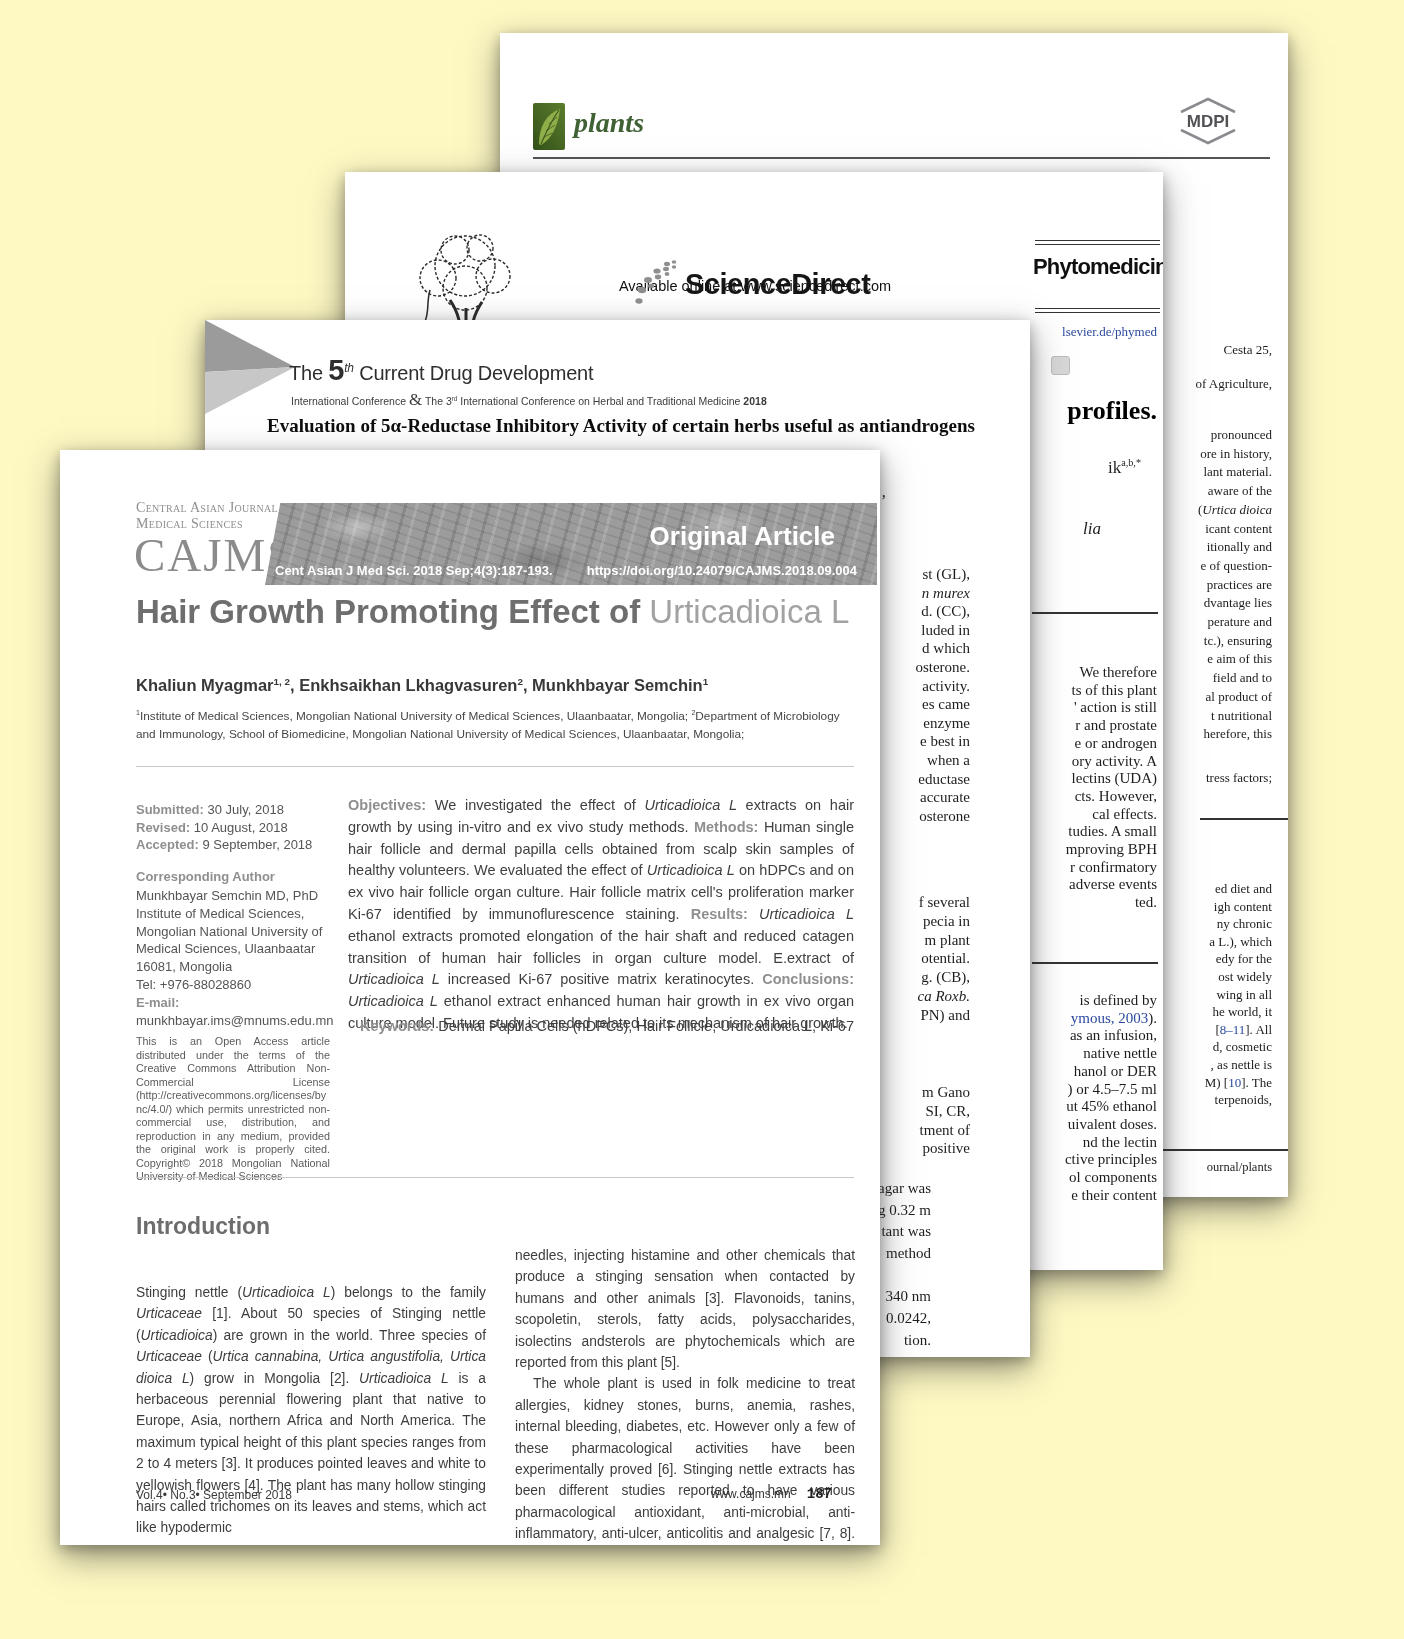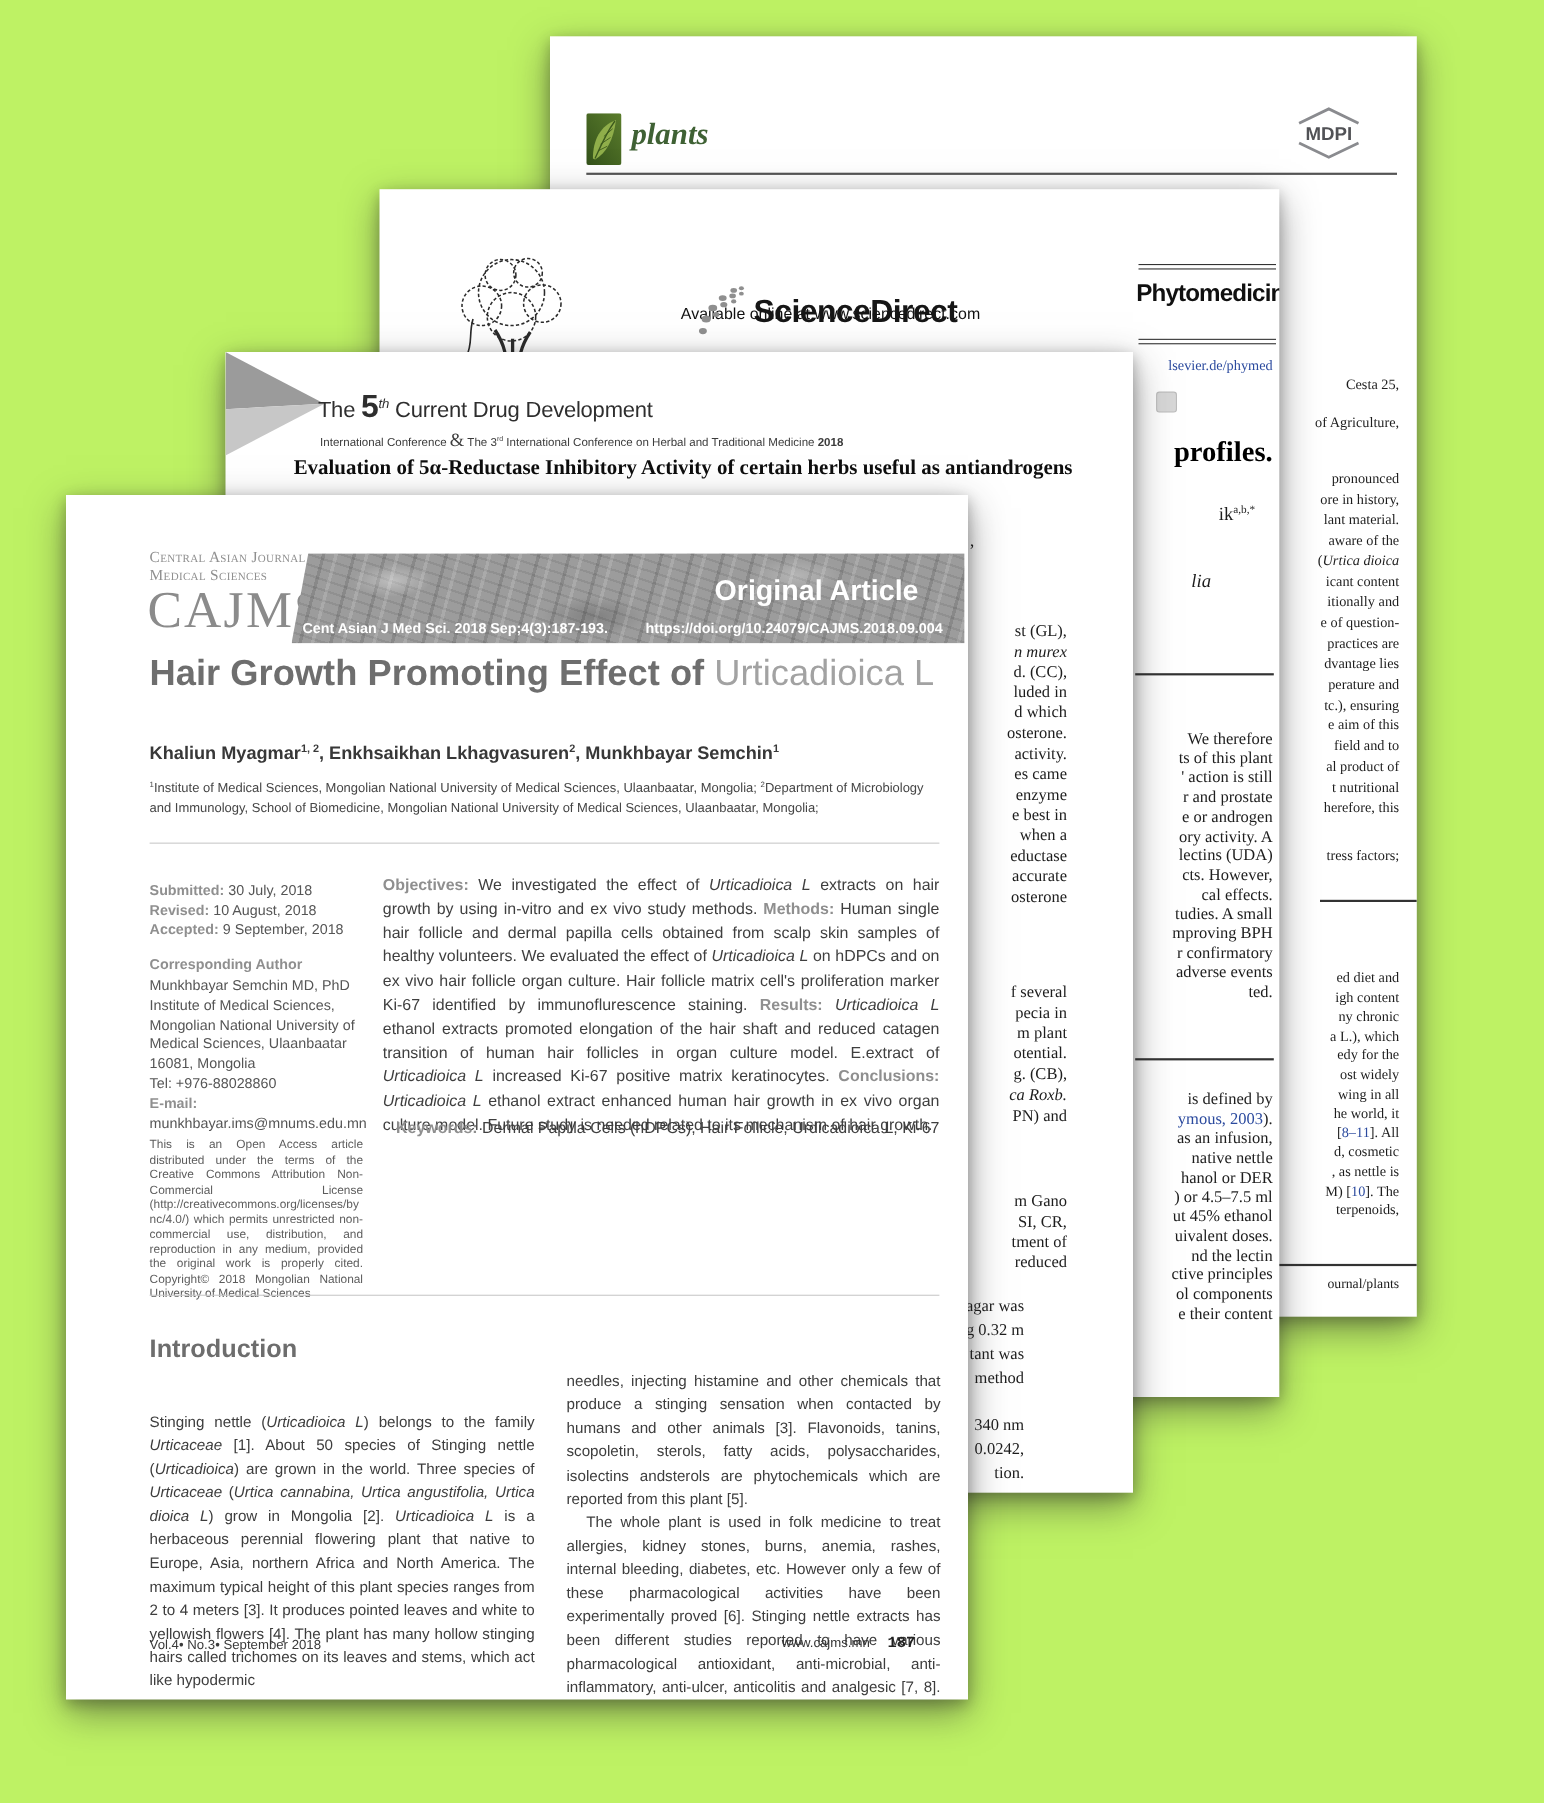--- a/index.html
+++ b/index.html
@@ -1,16 +1,16 @@
 <!DOCTYPE html>
 <html><head>
 <meta charset="utf-8">
 <style>
   html,body{margin:0;padding:0;background:#fbfbfb;}
-  #canvas{position:relative;width:1404px;height:1639px;overflow:hidden;background:#bef264;font-family:"Liberation Sans",sans-serif;}
+  #canvas{position:relative;width:1404px;height:1639px;overflow:hidden;background:#fef9c3;font-family:"Liberation Sans",sans-serif;}
   .page{position:absolute;background:#ffffff;overflow:hidden;box-shadow:0 12px 32px rgba(45,45,45,.5),0 4px 12px rgba(0,0,0,.28);}
   .abs{position:absolute;}
   
   .s-i{font-style:italic;}
   .s-b{font-weight:bold;}
   .s-sup{vertical-align:super;font-size:0.6em;line-height:0;}
   .s-label{font-weight:bold;color:#8f8f8f;}
   .s-blue{color:#2b4a9e;}
   .s-big{font-size:29px;font-weight:bold;}
   .s-amp{font-family:"Liberation Serif",serif;font-size:17px;}
@@ -208,21 +208,21 @@
         <div class="frag-line">m plant</div>
         <div class="frag-line">otential.</div>
         <div class="frag-line">g. (CB),</div>
         <div class="frag-line"><span class="s-i">ca Roxb.</span></div>
         <div class="frag-line">PN) and</div>
       </div>
     <div class="frag-col" style="left:640px;top:763px;width:125px;font-size:15px;line-height:18.8px;">
         <div class="frag-line">m Gano</div>
         <div class="frag-line">SI, CR,</div>
         <div class="frag-line">tment of</div>
-        <div class="frag-line">reduced</div>
+        <div class="frag-line">positive</div>
       </div>
     <div class="frag-col" style="left:602px;top:858px;width:124px;font-size:15px;line-height:21.6px;">
         <div class="frag-line">agar was</div>
         <div class="frag-line">g 0.32 m</div>
         <div class="frag-line">tant was</div>
         <div class="frag-line">method</div>
       </div>
     <div class="frag-col" style="left:602px;top:965px;width:124px;font-size:15px;line-height:22px;">
         <div class="frag-line">340 nm</div>
         <div class="frag-line">0.0242,</div>

